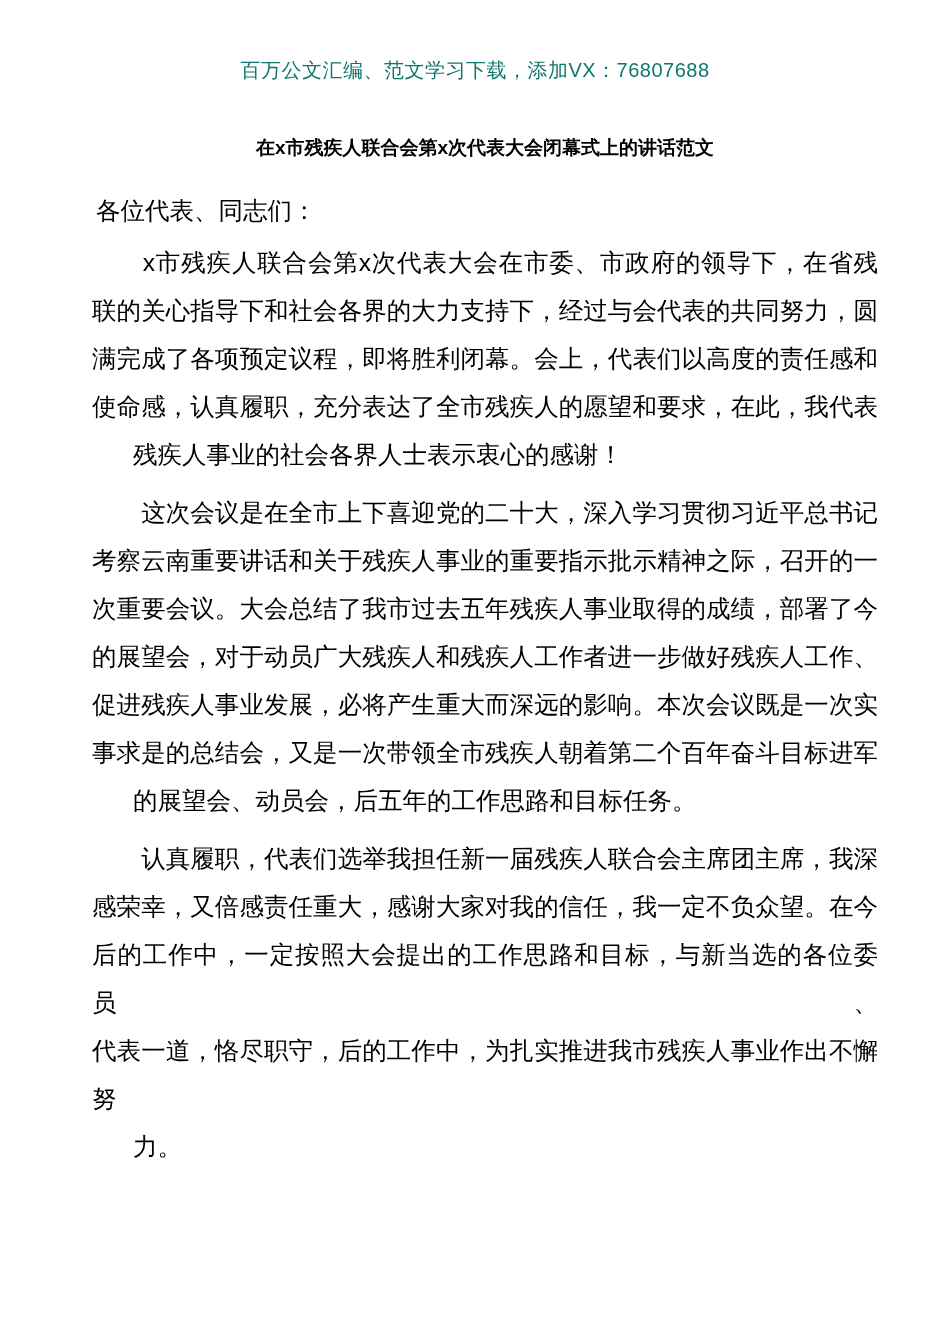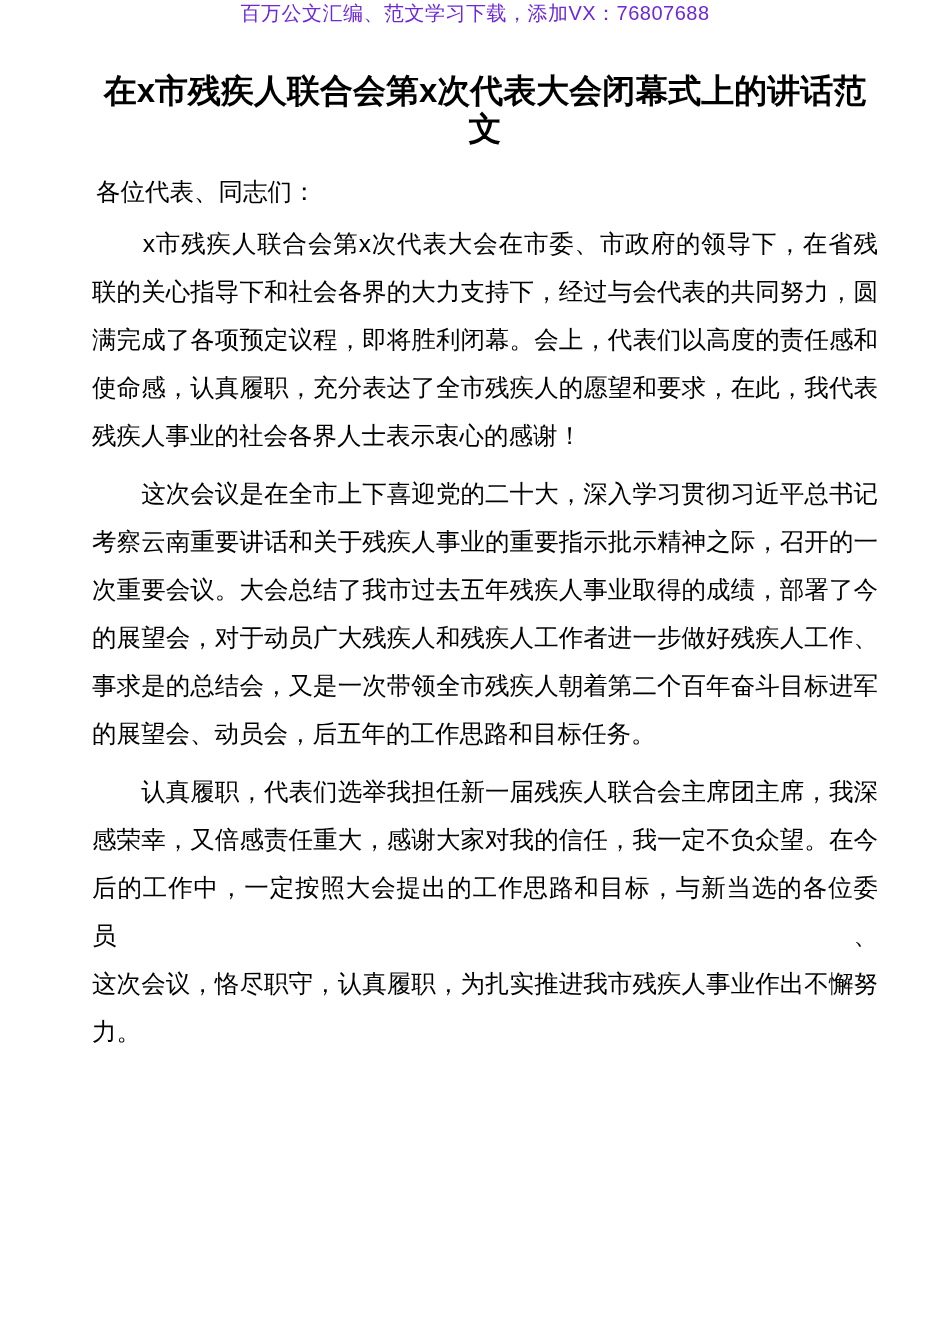--- a/index.html
+++ b/index.html
@@ -8,30 +8,31 @@
     position: relative;
     width: 950px;
     height: 1344px;
     background: #ffffff;
     overflow: hidden;
     font-family: "Liberation Sans", sans-serif;
     color: #000000;
     box-sizing: border-box;
   }
   .header-note {
+    padding-top: 57px;
     text-align: center;
     font-size: 20px;
     line-height: 26px;
-    color: #6d28d9;
+    color: #0f766e;
     letter-spacing: 0.5px;
   }
   .doc-title {
     margin: 46px 72px 0 92px;
     text-align: center;
-    font-size: 33px;
+    font-size: 19px;
     font-weight: bold;
     line-height: 38px;
   }
   .doc-body {
     padding: 16px 72px 0 92px;
     font-size: 24.5px;
     line-height: 48px;
   }
   .salutation {
     margin: 4px;
@@ -40,20 +41,21 @@
   .para { margin: 10px 0 0 0; }
   .para:first-of-type { margin-top: 0; }
   .line {
     text-align: justify;
     text-align-last: justify;
     text-justify: inter-character;
     white-space: normal;
   }
   .line.last {
     text-align-last: left;
+    margin-left: 41px;
   }
 </style>
 </head>
 <body>
 
 <div class="page">
   <div class="header-note">百万公文汇编、范文学习下载，添加VX：76807688</div>
 
   <h1 class="doc-title">在x市残疾人联合会第x次代表大会闭幕式上的讲话范文</h1>
 
@@ -66,25 +68,26 @@
           <div class="line">联的关心指导下和社会各界的大力支持下，经过与会代表的共同努力，圆</div>
           <div class="line">满完成了各项预定议程，即将胜利闭幕。会上，代表们以高度的责任感和</div>
           <div class="line">使命感，认真履职，充分表达了全市残疾人的愿望和要求，在此，我代表</div>
           <div class="line last">残疾人事业的社会各界人士表示衷心的感谢！</div>
         </div>
         <div class="para">
           <div class="line">　　这次会议是在全市上下喜迎党的二十大，深入学习贯彻习近平总书记</div>
           <div class="line">考察云南重要讲话和关于残疾人事业的重要指示批示精神之际，召开的一</div>
           <div class="line">次重要会议。大会总结了我市过去五年残疾人事业取得的成绩，部署了今</div>
           <div class="line">的展望会，对于动员广大残疾人和残疾人工作者进一步做好残疾人工作、</div>
+          <div class="line">促进残疾人事业发展，必将产生重大而深远的影响。本次会议既是一次实</div>
           <div class="line">事求是的总结会，又是一次带领全市残疾人朝着第二个百年奋斗目标进军</div>
           <div class="line last">的展望会、动员会，后五年的工作思路和目标任务。</div>
         </div>
         <div class="para">
           <div class="line">　　认真履职，代表们选举我担任新一届残疾人联合会主席团主席，我深</div>
           <div class="line">感荣幸，又倍感责任重大，感谢大家对我的信任，我一定不负众望。在今</div>
           <div class="line">后的工作中，一定按照大会提出的工作思路和目标，与新当选的各位委员、</div>
-          <div class="line">这次会议，恪尽职守，认真履职，为扎实推进我市残疾人事业作出不懈努</div>
+          <div class="line">代表一道，恪尽职守，后的工作中，为扎实推进我市残疾人事业作出不懈努</div>
           <div class="line last">力。</div>
         </div>
       </div>
   </div>
 </div>
 
 </body></html>

